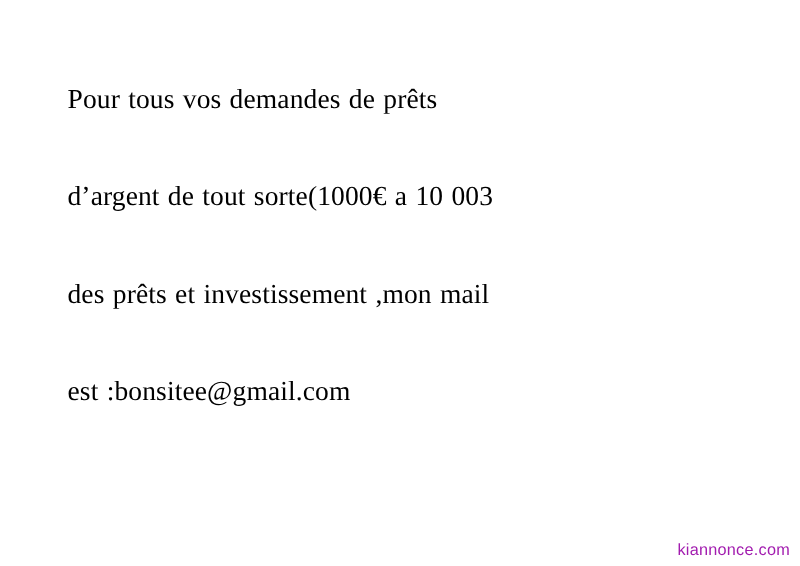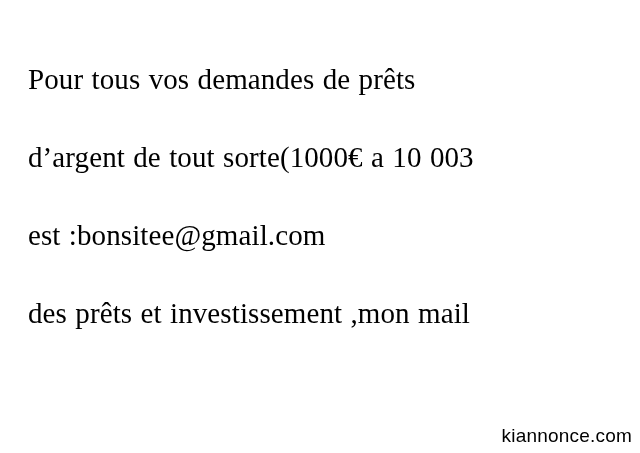--- a/index.html
+++ b/index.html
@@ -13,51 +13,51 @@
   #page {
     position: relative;
     width: 640px;
     height: 453px;
     background: #ffffff;
     overflow: hidden;
     box-sizing: border-box;
   }
   #ad-text {
     position: absolute;
-    left: 28px;
+    left: 54px;
     top: 40px;
     width: 560px;
     font-family: "Liberation Serif", serif;
-    font-size: 29px;
+    font-size: 22px;
     line-height: 78px;
     color: #000000;
     letter-spacing: 0.1px;
     word-spacing: 1px;
   }
   .line {
     white-space: pre;
     display: block;
   }
   #watermark {
     position: absolute;
     right: 8px;
     bottom: 6px;
     font-family: "Liberation Sans", sans-serif;
-    font-size: 19px;
-    color: #000000;
+    font-size: 13px;
+    color: #a21caf;
     letter-spacing: 0.2px;
   }
 </style>
 </head>
 <body>
 
 <div id="page">
 
   <div id="ad-text">
     <span class="line">Pour tous vos demandes de prêts</span>
     <span class="line">d’argent de tout sorte(1000€ a 10 003</span>
+    <span class="line">des prêts et investissement ,mon mail</span>
     <span class="line">est :bonsitee@gmail.com</span>
-    <span class="line">des prêts et investissement ,mon mail</span>
   </div>
 
   <div id="watermark">kiannonce.com</div>
 
 </div>
 
 </body></html>

